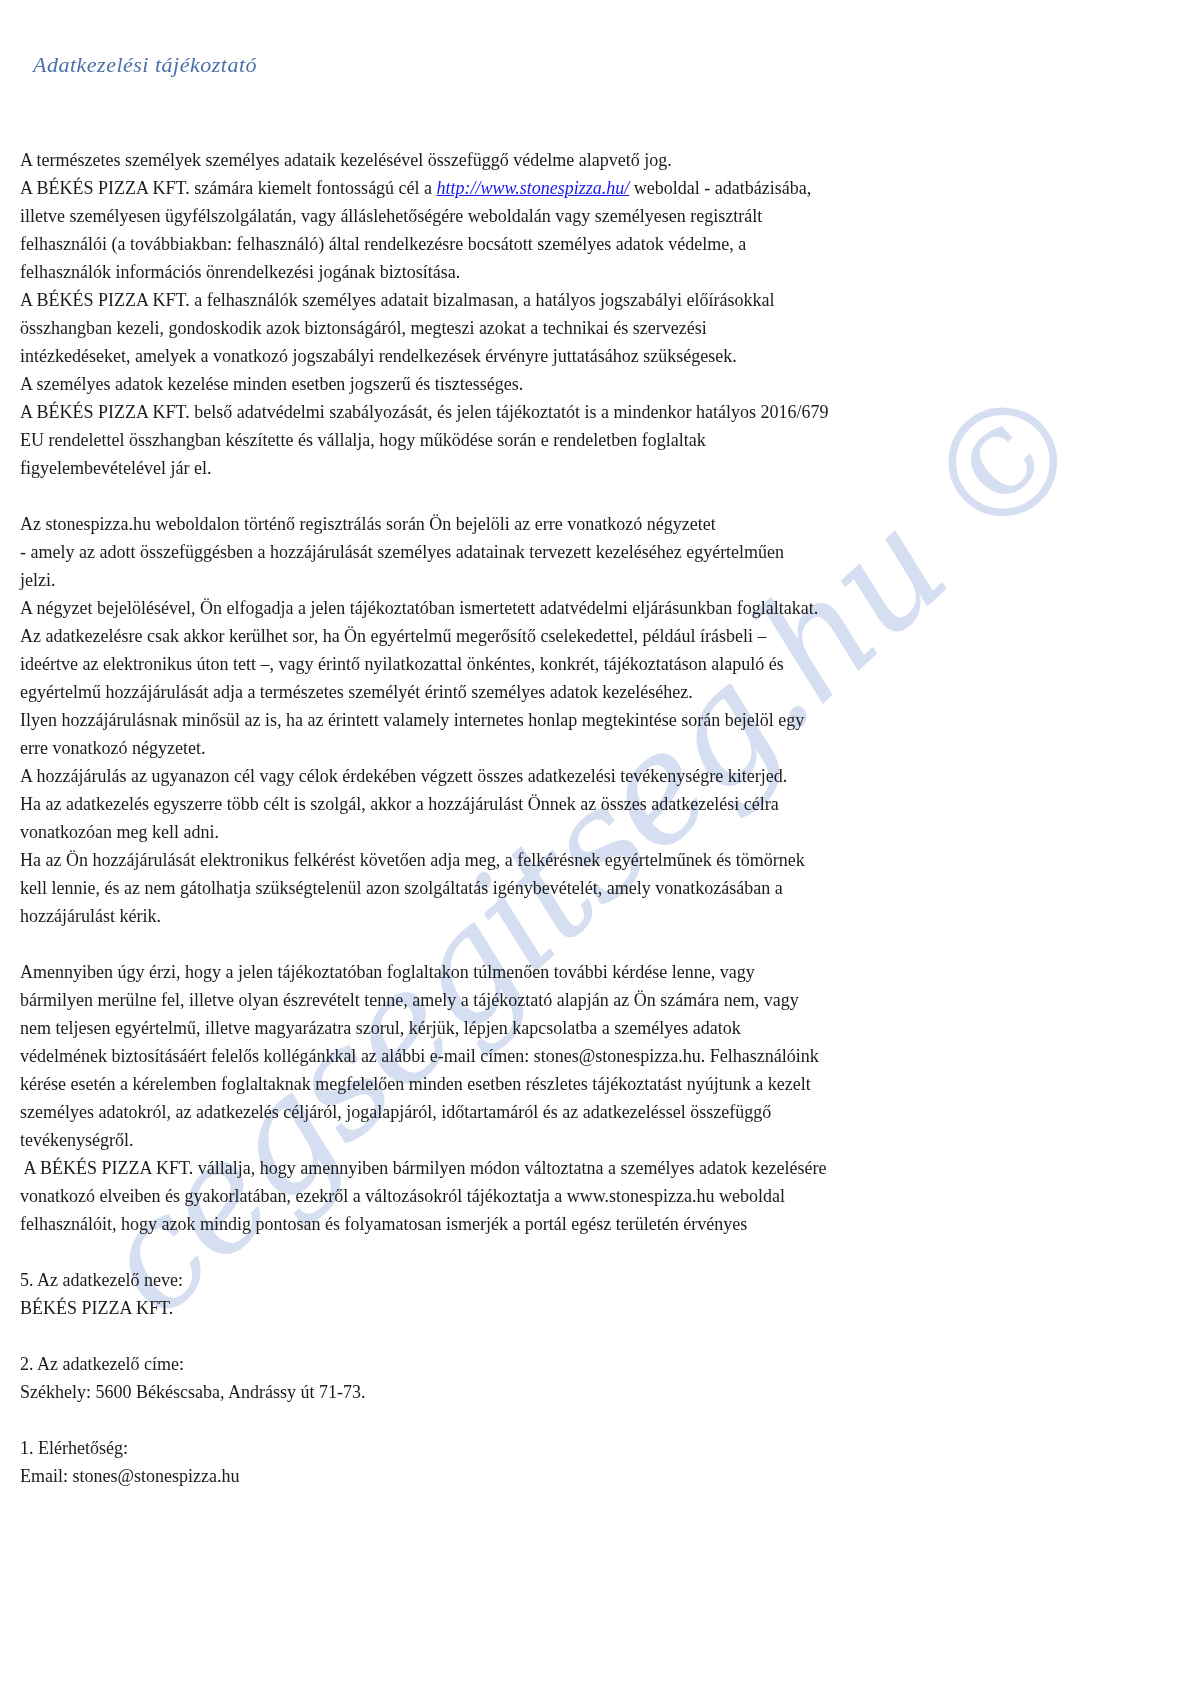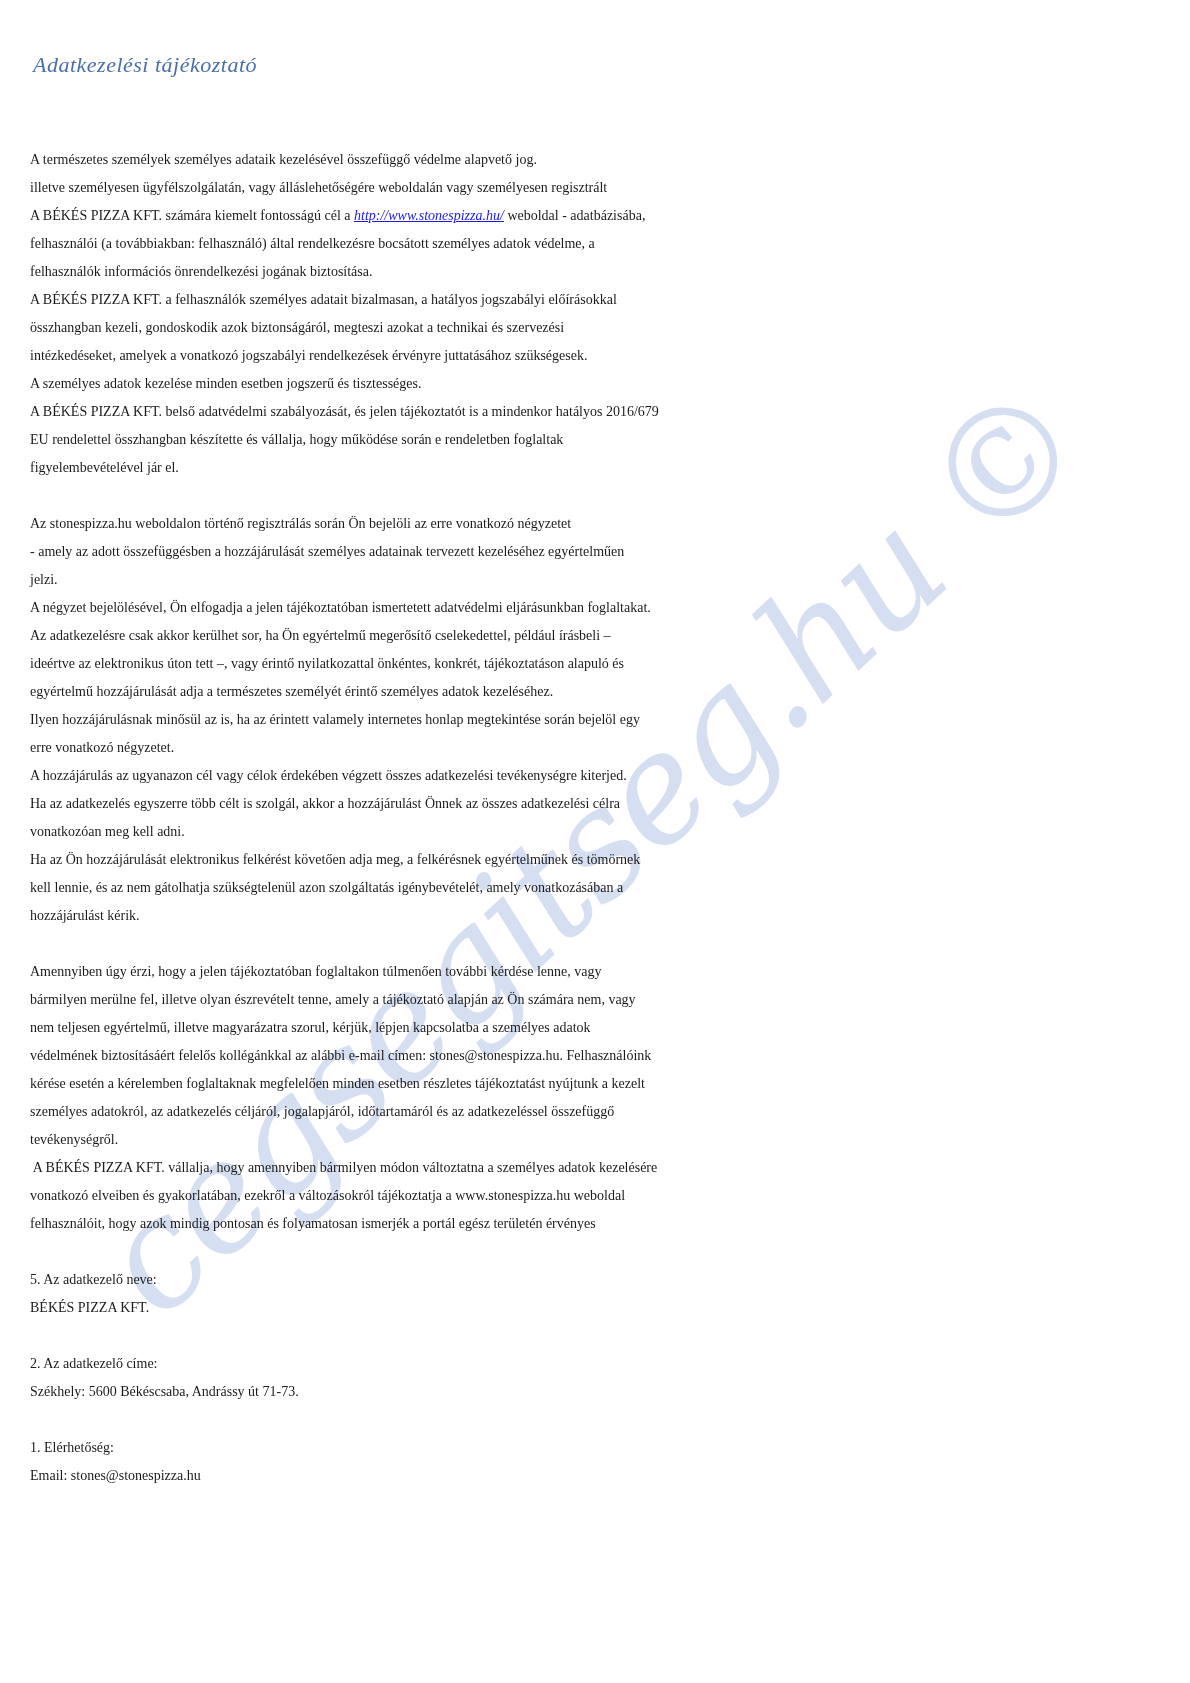--- a/index.html
+++ b/index.html
@@ -38,25 +38,25 @@
     line-height:220px;
     color:var(--watermark-color,#d6dff1);
     text-align:center;
     white-space:nowrap;
     z-index:1;
     pointer-events:none;
     user-select:none;
   }
   .doc-body{
     position:absolute;
-    left:30px;
+    left:20px;
     top:146px;
     width:1140px;
     z-index:2;
-    font-size:14px;
+    font-size:18px;
     color:var(--text-color,#1b1b1b);
   }
   .line{
     height:28px;
     line-height:28px;
     white-space:pre;
   }
   .doc-link{
     color:var(--link-color,#1a1aee);
     font-style:italic;
@@ -66,22 +66,22 @@
 </head>
 <body>
 
 <div class="page">
   <div class="watermark">
     <span>cegsegitseg.hu ©</span>
   </div>
   <h1 class="doc-title">Adatkezelési tájékoztató</h1>
   <div class="doc-body" id="doc-body">
       <div class="line"><span>A természetes személyek személyes adataik kezelésével összefüggő védelme alapvető jog.</span></div>
+      <div class="line"><span>A BÉKÉS PIZZA KFT. számára kiemelt fontosságú cél a </span><a class="doc-link" href="#">http://www.stonespizza.hu/</a><span> weboldal - adatbázisába,</span></div>
       <div class="line"><span>illetve személyesen ügyfélszolgálatán, vagy álláslehetőségére weboldalán vagy személyesen regisztrált</span></div>
-      <div class="line"><span>A BÉKÉS PIZZA KFT. számára kiemelt fontosságú cél a </span><a class="doc-link" href="#">http://www.stonespizza.hu/</a><span> weboldal - adatbázisába,</span></div>
       <div class="line"><span>felhasználói (a továbbiakban: felhasználó) által rendelkezésre bocsátott személyes adatok védelme, a</span></div>
       <div class="line"><span>felhasználók információs önrendelkezési jogának biztosítása.</span></div>
       <div class="line"><span>A BÉKÉS PIZZA KFT. a felhasználók személyes adatait bizalmasan, a hatályos jogszabályi előírásokkal</span></div>
       <div class="line"><span>összhangban kezeli, gondoskodik azok biztonságáról, megteszi azokat a technikai és szervezési</span></div>
       <div class="line"><span>intézkedéseket, amelyek a vonatkozó jogszabályi rendelkezések érvényre juttatásához szükségesek.</span></div>
       <div class="line"><span>A személyes adatok kezelése minden esetben jogszerű és tisztességes.</span></div>
       <div class="line"><span>A BÉKÉS PIZZA KFT. belső adatvédelmi szabályozását, és jelen tájékoztatót is a mindenkor hatályos 2016/679</span></div>
       <div class="line"><span>EU rendelettel összhangban készítette és vállalja, hogy működése során e rendeletben foglaltak</span></div>
       <div class="line"><span>figyelembevételével jár el.</span></div>
       <div class="line">&nbsp;</div>

